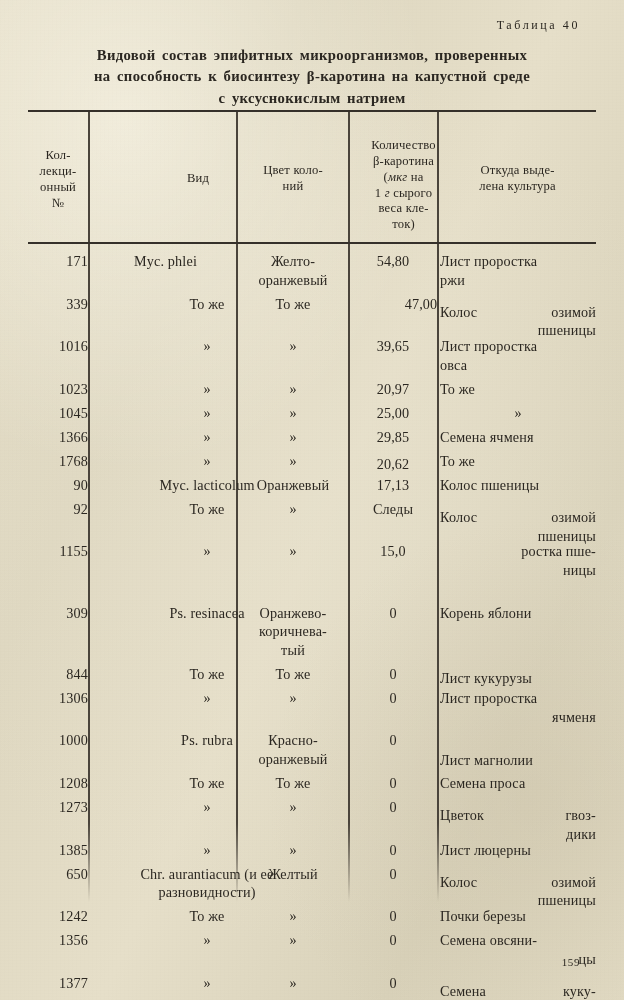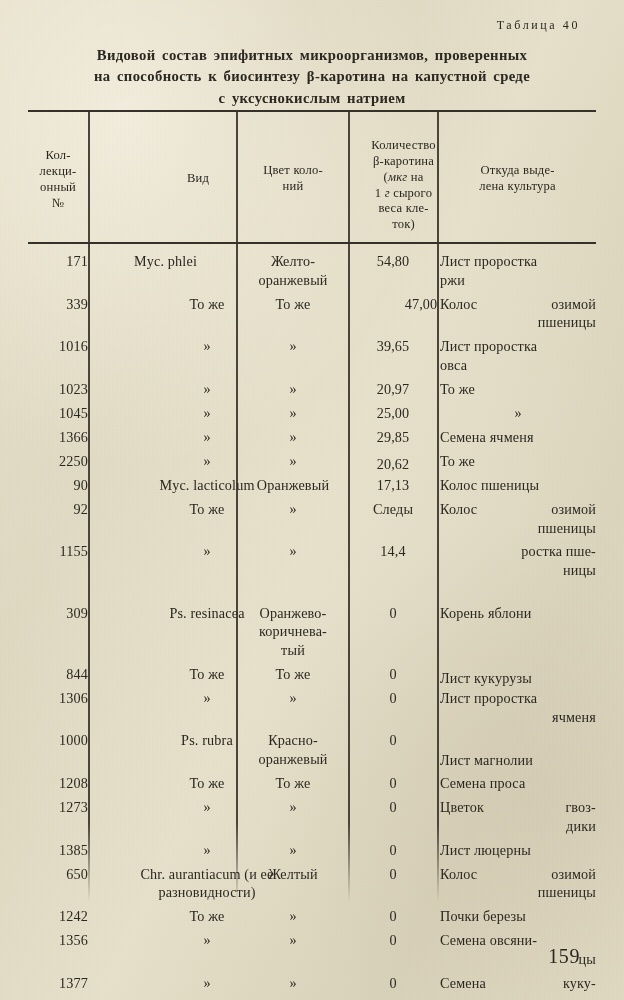--- a/index.html
+++ b/index.html
@@ -121,29 +121,29 @@
     font-size: 14.2px;
     line-height: 1.32;
     letter-spacing: .15px;
   }
   .c-num   { left: 0px;   width: 60px;  text-align: right; }
   .c-spec  { left: 62px;  width: 146px; text-align: center; margin-left: 44px; }
   .c-color { left: 210px; width: 110px; text-align: center; }
   .c-amt   { left: 322px; width: 86px;  text-align: center; }
   .c-src   { left: 412px; width: 156px; text-align: left; }
   .cell .ln  { display: block; }
-  .cell .sp  { display: block; text-align: justify; text-align-last: justify; }
+  .cell .sp  { display: block; text-align: justify; text-align-last: justify; margin-top: 8px; }
   .cell .ind { display: block; text-align: right; }
   .cell .ctr { display: block; text-align: center; }
 
   .pageno {
     position: absolute;
     right: 44px;
     bottom: 32px;
-    font-size: 20px;
+    font-size: 11px;
     letter-spacing: .6px;
   }
 </style>
 </head>
 <body>
 
 <div id="paper"></div>
 <div id="grain"></div>
 
 <div id="content">
@@ -301,21 +301,21 @@
         </div>
         <div class="cell c-amt" style="top: 0px;">
           <span class="ln">29,85</span>
         </div>
         <div class="cell c-src" style="top: 0px;">
           <span class="ln">Семена ячменя</span>
         </div>
       </div>
       <div class="row" style="position: absolute; left: 0px; top: 199.8px; height: 18.6px;">
         <div class="cell c-num" style="top: 0px;">
-          <span class="ln">2250</span>
+          <span class="ln">1768</span>
         </div>
         <div class="cell c-spec" style="top: 0px; text-align: center;">
           <span class="ln">»</span>
         </div>
         <div class="cell c-color" style="top: 0px;">
           <span class="ln">»</span>
         </div>
         <div class="cell c-amt" style="top: 3px;">
           <span class="ln">20,62</span>
         </div>
@@ -362,21 +362,21 @@
         <div class="cell c-num" style="top: 0px;">
           <span class="ln">1155</span>
         </div>
         <div class="cell c-spec" style="top: 0px; text-align: center;">
           <span class="ln">»</span>
         </div>
         <div class="cell c-color" style="top: 0px;">
           <span class="ln">»</span>
         </div>
         <div class="cell c-amt" style="top: 0px;">
-          <span class="ln">14,4</span>
+          <span class="ln">15,0</span>
         </div>
         <div class="cell c-src" style="top: 0px;">
           <span class="ind">ростка пше-</span>
           <span class="ind">ницы</span>
         </div>
       </div>
       <div class="row" style="position: absolute; left: 0px; top: 351.6px; height: 55.8px;">
         <div class="cell c-num" style="top: 0px;">
           <span class="ln">309</span>
         </div>

